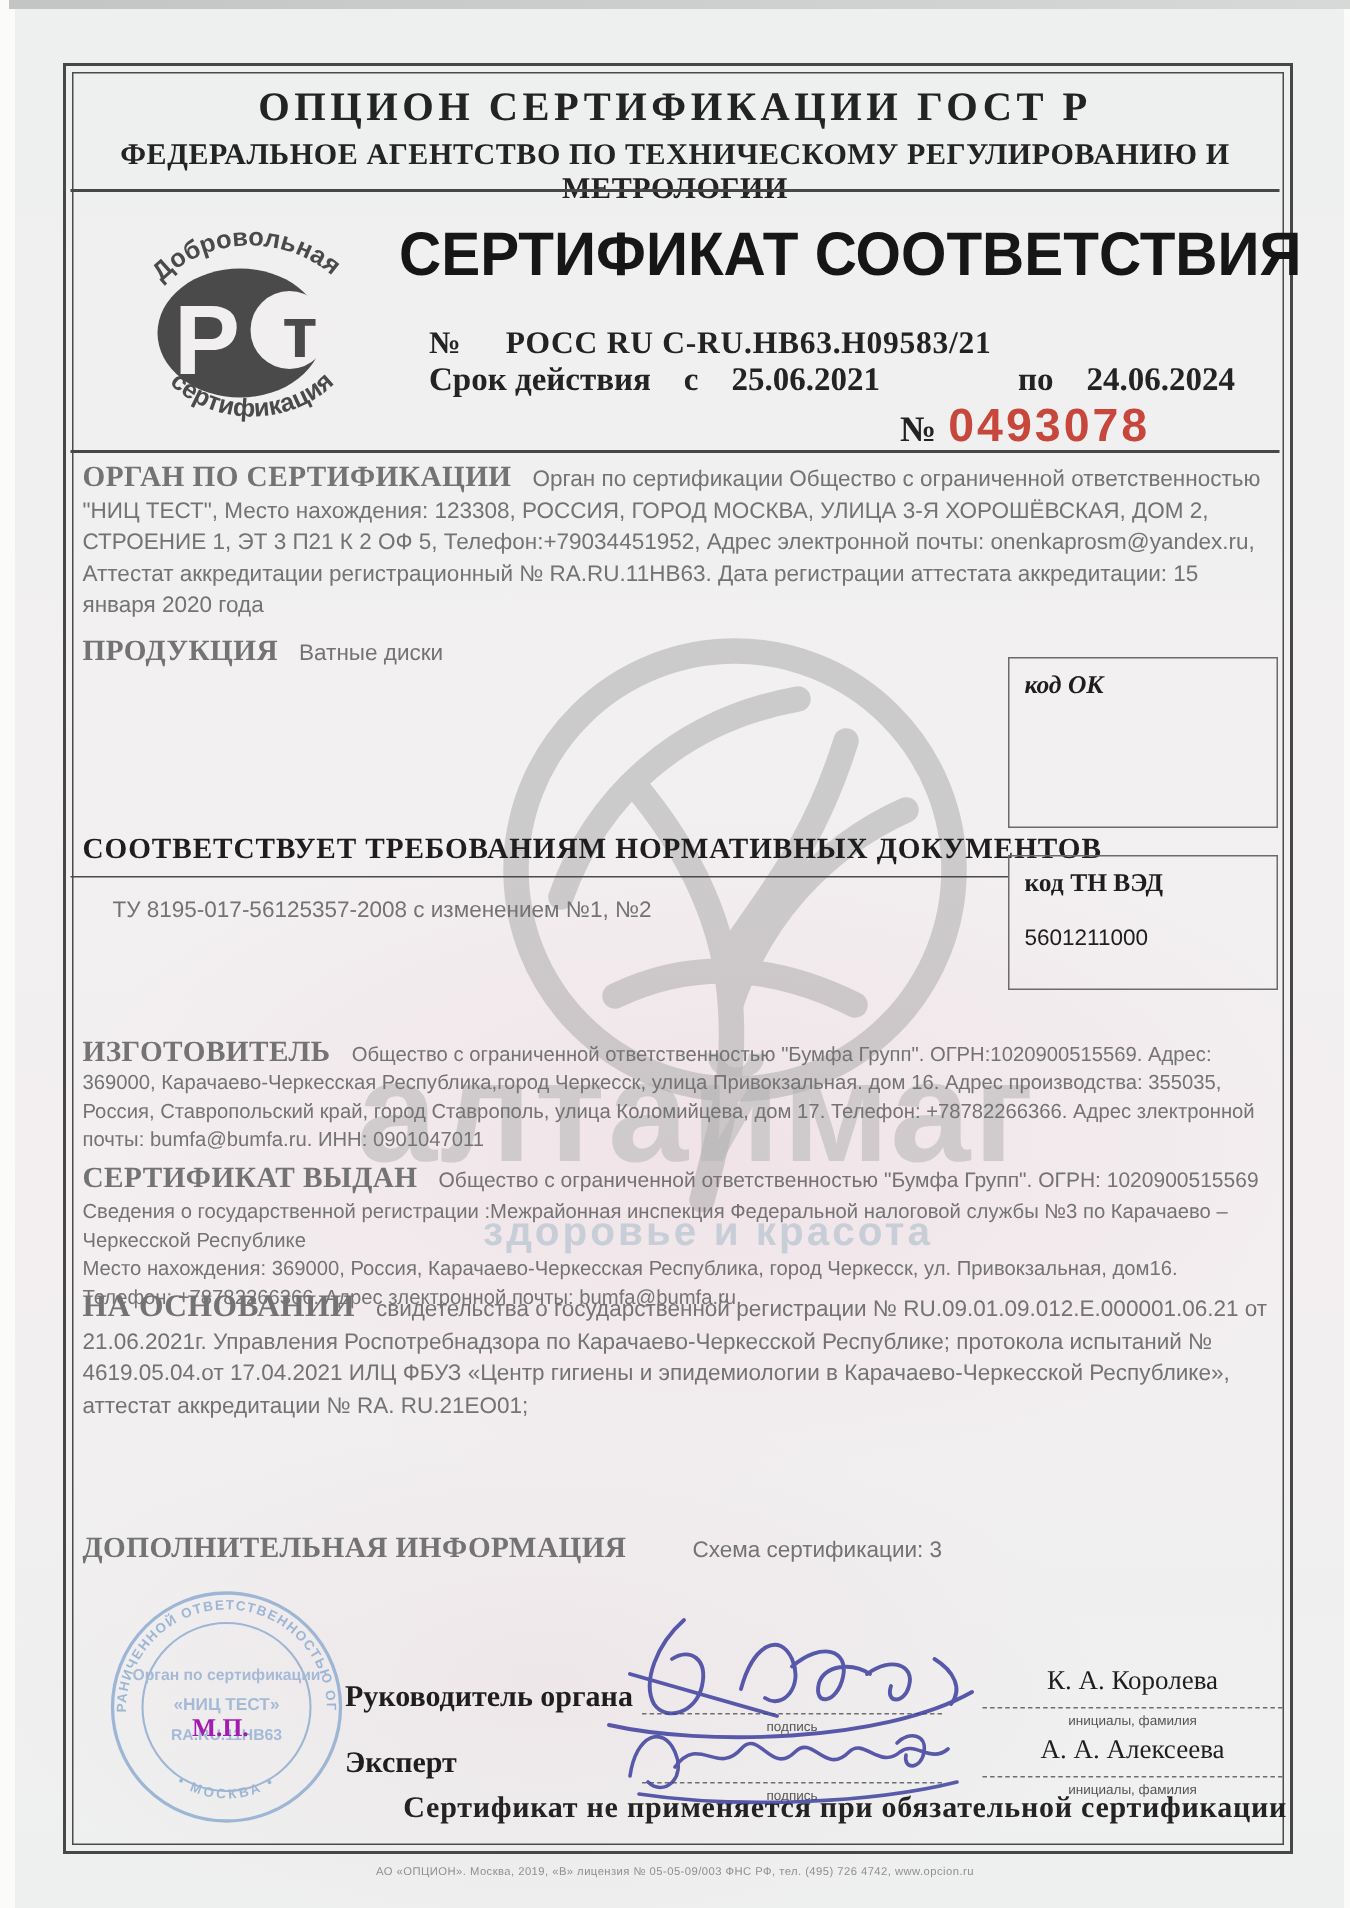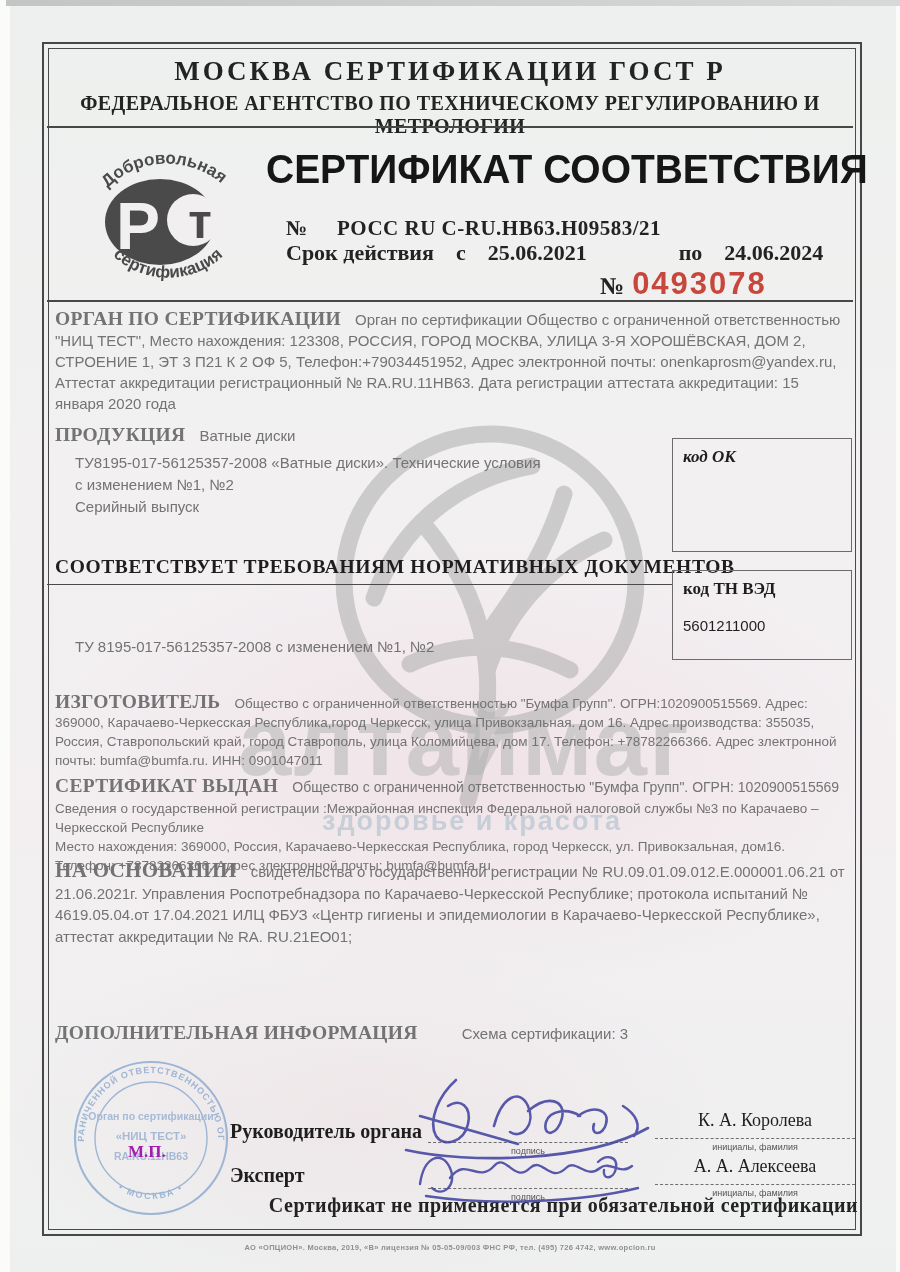--- a/index.html
+++ b/index.html
@@ -48,21 +48,21 @@
   .codebox .clabel{font-family:"Liberation Serif",serif;font-weight:bold;font-size:17px;}
   .codebox .cval{font-size:15px;line-height:21px;margin-top:16px;}
 
   .role{font-family:"Liberation Serif",serif;font-weight:bold;font-size:20px;}
   .sigline{border-bottom:1.6px dashed #6e6e6e;height:0;}
   .caption{font-size:9px;color:#555;text-align:center;}
   .fio{font-family:"Liberation Serif",serif;font-size:18px;text-align:center;}
   .mp{font-family:"Liberation Serif",serif;font-weight:bold;font-size:17px;color:#a21caf;}
 
   .notice{left:42px;top:1194px;width:816px;text-align:right;font-size:20px;letter-spacing:.5px;}
-  .printline{left:42px;top:1243px;width:816px;text-align:center;font-size:7.5px;color:#8f8f8f;letter-spacing:.3px;font-weight:bold;}
+  .printline{left:42px;top:1243px;width:816px;text-align:center;font-size:7.5px;color:#8f8f8f;letter-spacing:.3px;}
 
   .wm-brand{font-weight:bold;font-size:96px;line-height:1;color:#b5b5b5;opacity:.55;letter-spacing:2px;}
   .wm-tag{font-size:27px;color:#b9c6d2;opacity:.75;letter-spacing:2px;font-weight:bold;}
 </style>
 </head>
 <body>
 
 <div class="paper"></div>
 <div class="scan-top"></div>
 
@@ -94,21 +94,21 @@
   </text>
   <text x="93" y="72" text-anchor="middle" font-size="10.5" font-weight="bold" fill="#93aed1">Орган по сертификации</text>
   <text x="93" y="92" text-anchor="middle" font-size="11.5" font-weight="bold" fill="#93aed1">«НИЦ ТЕСТ»</text>
   <text x="93" y="112" text-anchor="middle" font-size="10.5" font-weight="bold" fill="#93aed1">RA.RU.11НВ63</text>
 </svg>
 
 <div class="frame">
   <div class="frame-inner"></div>
 </div>
 
-<div class="abs z2 h-serif hdr1">МОСКВА СЕРТИФИКАЦИИ ГОСТ Р</div>
+<div class="abs z2 h-serif hdr1">ОПЦИОН СЕРТИФИКАЦИИ ГОСТ Р</div>
 <div class="abs z2 h-serif hdr2">ФЕДЕРАЛЬНОЕ АГЕНТСТВО ПО ТЕХНИЧЕСКОМУ РЕГУЛИРОВАНИЮ И МЕТРОЛОГИИ</div>
 <div class="abs z2 rule" style="left:47px;top:126px;width:806px;"></div>
 
 <svg class="abs z2" style="left:76px;top:138px;width:182px;height:164px;" viewBox="0 0 182 164">
   <defs>
     <path id="lgTop" d="M 16,80 A 76,66 0 0 1 164,74"></path>
     <path id="lgBot" d="M 24,98 A 72,62 0 0 0 160,98"></path>
   </defs>
   <text font-size="17" font-weight="bold" fill="#4a4a4a">
     <textPath href="#lgTop" startOffset="50%" text-anchor="middle">Добровольная</textPath>
@@ -133,31 +133,28 @@
   <span>№</span><span class="digits">0493078</span>
 </div>
 <div class="abs z2 rule" style="left:47px;top:300px;width:806px;"></div>
 
 <div class="abs z2 para" style="left:55px;top:308px;width:792px;">
   <span class="slabel">ОРГАН ПО СЕРТИФИКАЦИИ</span><span>Орган по сертификации Общество с ограниченной ответственностью "НИЦ ТЕСТ", Место нахождения: 123308, РОССИЯ, ГОРОД МОСКВА, УЛИЦА 3-Я ХОРОШЁВСКАЯ, ДОМ 2, СТРОЕНИЕ 1, ЭТ 3 П21 К 2 ОФ 5, Телефон:+79034451952, Адрес электронной почты: onenkaprosm@yandex.ru, Аттестат аккредитации регистрационный № RA.RU.11НВ63. Дата регистрации аттестата аккредитации: 15 января 2020 года</span>
 </div>
 
 <div class="abs z2 para" style="left:55px;top:424px;width:600px;">
   <span class="slabel">ПРОДУКЦИЯ</span><span>Ватные диски</span>
-  <div class="pre" style="margin:6px 0 0 20px;line-height:22px;">ТУ8195-017-56125357-2008 «Ватные диски». Технические условия
-с изменением №1, №2
-Серийный выпуск</div>
 </div>
 <div class="abs z2 codebox" style="left:672px;top:438px;width:158px;height:96px;font-style:italic;">
   <div class="clabel">код ОК</div>
 </div>
 
 <div class="abs z2 slabel" style="left:55px;top:556px;letter-spacing:.6px;">СООТВЕТСТВУЕТ ТРЕБОВАНИЯМ НОРМАТИВНЫХ ДОКУМЕНТОВ</div>
 <div class="abs z2" style="left:47px;top:584px;width:625px;border-top:1.5px solid #4a4a4a;"></div>
-<div class="abs z2 para" style="left:75px;top:596px;width:560px;margin-top:40px;">ТУ 8195-017-56125357-2008 с изменением №1, №2</div>
+<div class="abs z2 para" style="left:75px;top:596px;width:560px;">ТУ 8195-017-56125357-2008 с изменением №1, №2</div>
 <div class="abs z2 codebox" style="left:672px;top:570px;width:158px;height:72px;">
   <div class="clabel">код ТН ВЭД</div>
   <div class="cval">5601211000</div>
 </div>
 
 <div class="abs z2 para small" style="left:55px;top:692px;width:795px;">
   <span class="slabel">ИЗГОТОВИТЕЛЬ</span><span>Общество с ограниченной ответственностью "Бумфа Групп". ОГРН:1020900515569. Адрес: 369000, Карачаево-Черкесская Республика,город Черкесск, улица Привокзальная. дом 16. Адрес производства: 355035, Россия, Ставропольский край, город Ставрополь, улица Коломийцева, дом 17. Телефон: +78782266366. Адрес злектронной почты: bumfa@bumfa.ru. ИНН: 0901047011</span>
 </div>
 
 <div class="abs z2 para small" style="left:55px;top:776px;width:795px;">

